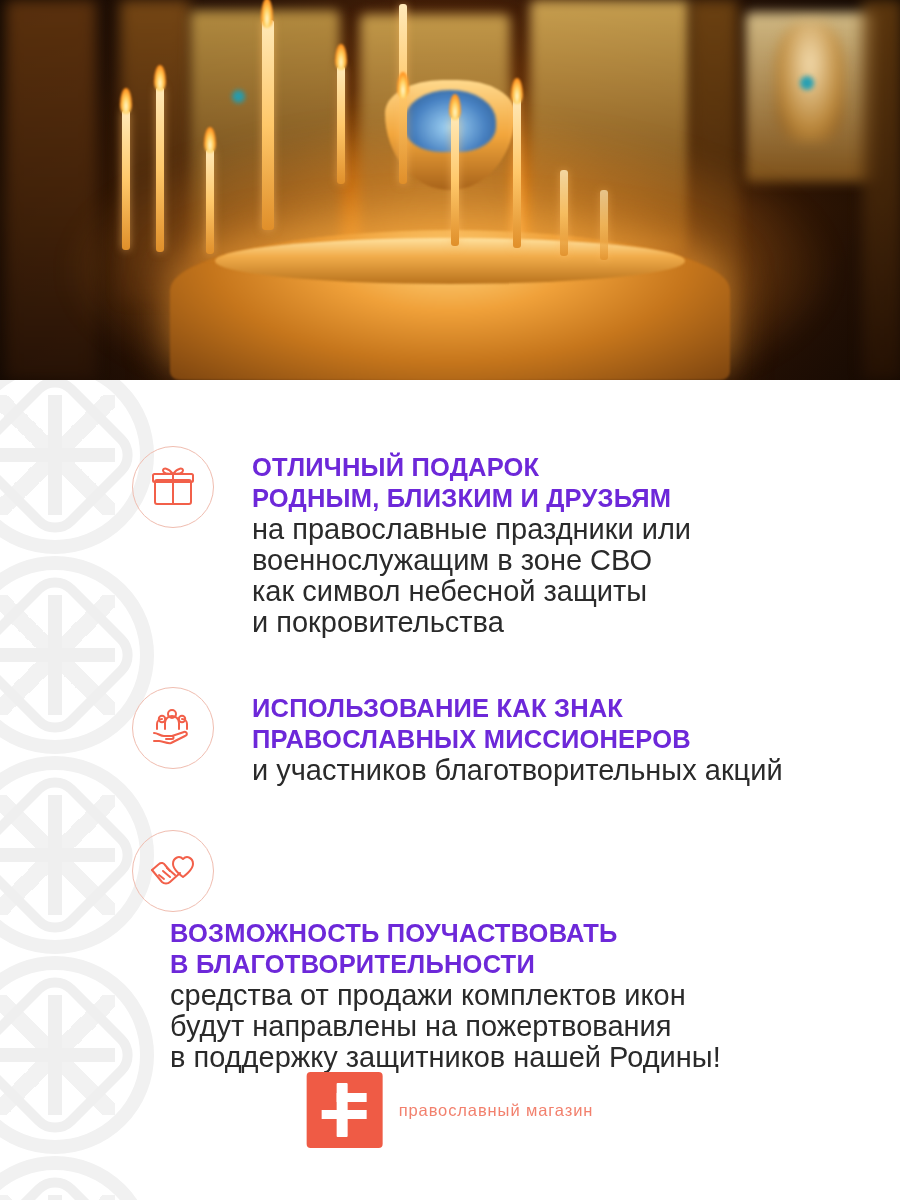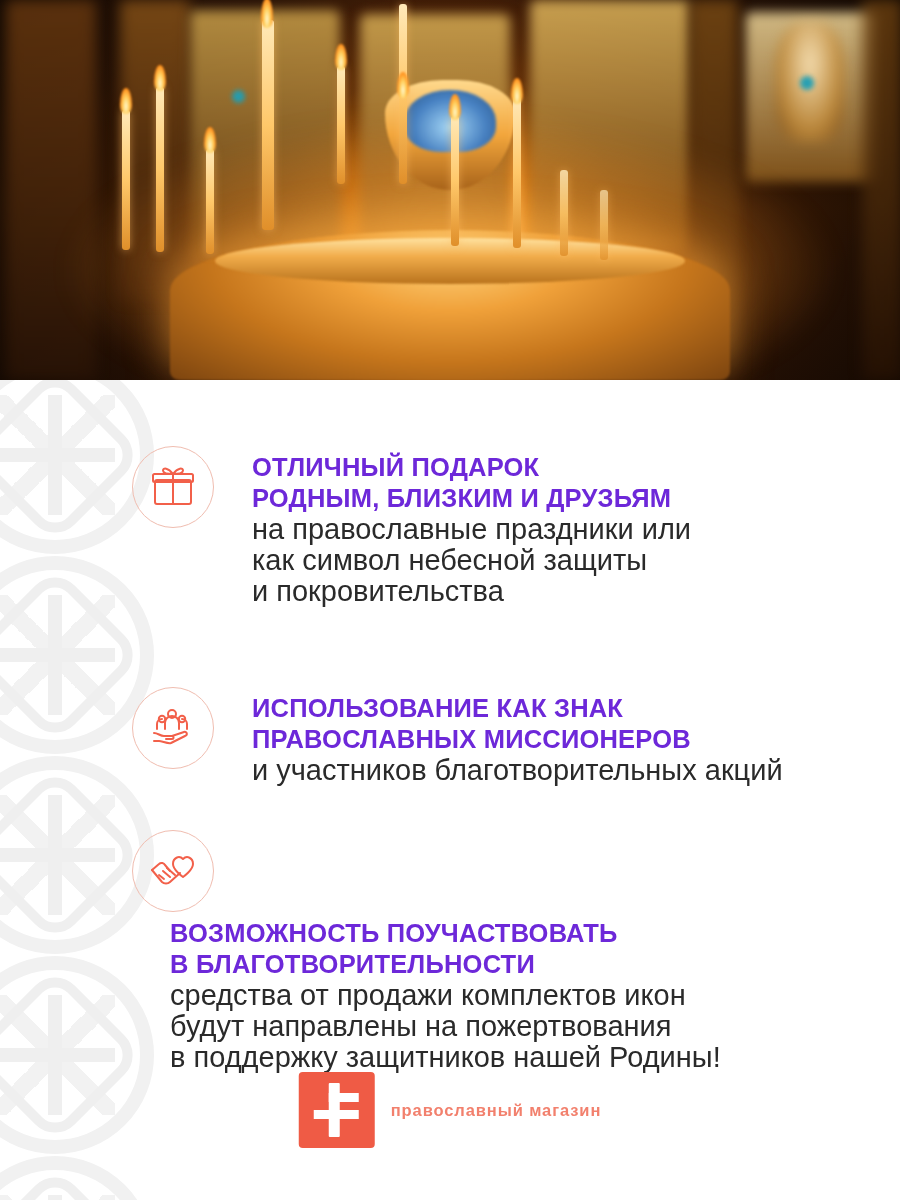--- a/index.html
+++ b/index.html
@@ -275,21 +275,20 @@
     font-weight: bold;
     font-size: 30px;
     letter-spacing: 1.4px;
     line-height: 33px;
   }
   .logo-sub {
     color: #f2806d;
     font-size: 16.5px;
     letter-spacing: 0.9px;
     line-height: 20px;
-    font-weight: bold;
   }
 </style>
 </head>
 <body>
 
 <div class="page">
 
   <div class="hero">
     <div class="hero-bg"></div>
 
@@ -369,20 +368,21 @@
           <rect x="2" y="8" width="40" height="8" rx="1.5"></rect>
           <line x1="22" y1="8" x2="22" y2="38"></line>
           <path d="M22 8 C18 8 12 8 12 4.5 C12 1.5 17 1.5 22 8 Z"></path>
           <path d="M22 8 C26 8 32 8 32 4.5 C32 1.5 27 1.5 22 8 Z"></path>
         </svg>
       </div>
       <div class="feature-text">
         <div class="f-title">ОТЛИЧНЫЙ ПОДАРОК</div>
         <div class="f-title">РОДНЫМ, БЛИЗКИМ И ДРУЗЬЯМ</div>
         <div class="f-body">на православные праздники или</div>
+        <div class="f-body">военнослужащим в зоне СВО</div>
         <div class="f-body">как символ небесной защиты</div>
         <div class="f-body">и покровительства</div>
       </div>
     </div>
 
     <div class="feature" id="feature-2">
       <div class="feature-icon">
         <svg width="46" height="42" viewBox="0 0 46 42" fill="none" stroke="#f2604a" stroke-width="2" stroke-linecap="round" stroke-linejoin="round">
           <circle cx="22" cy="7" r="4"></circle>
           <path d="M15 22 V16 a7 7 0 0 1 14 0 v6"></path>

